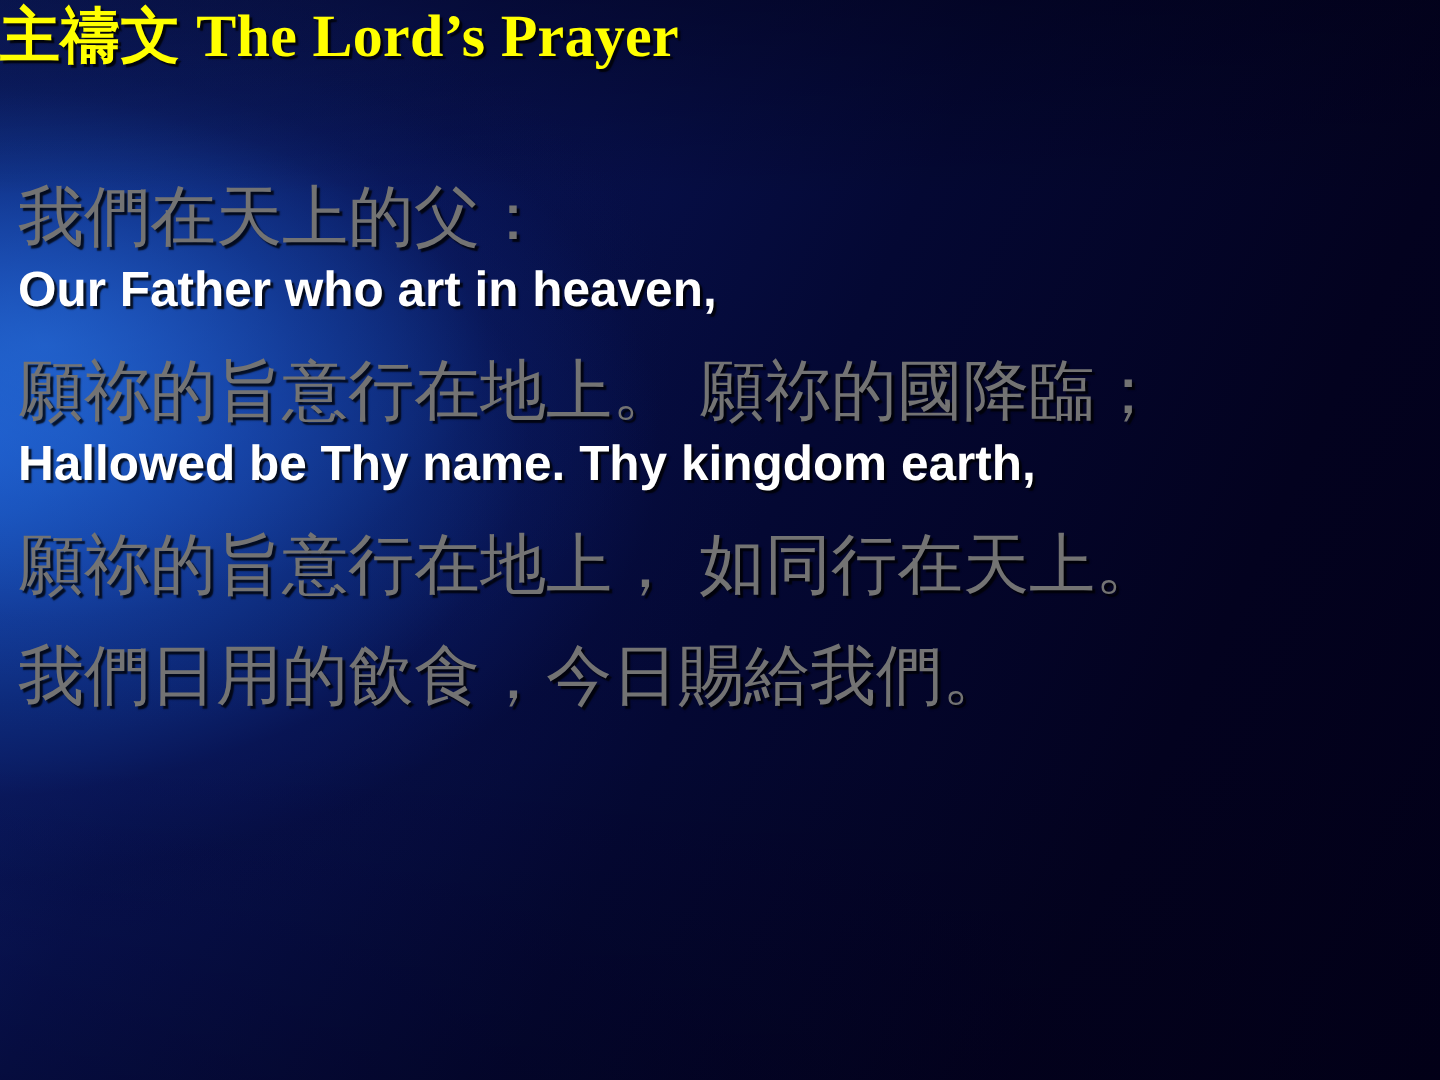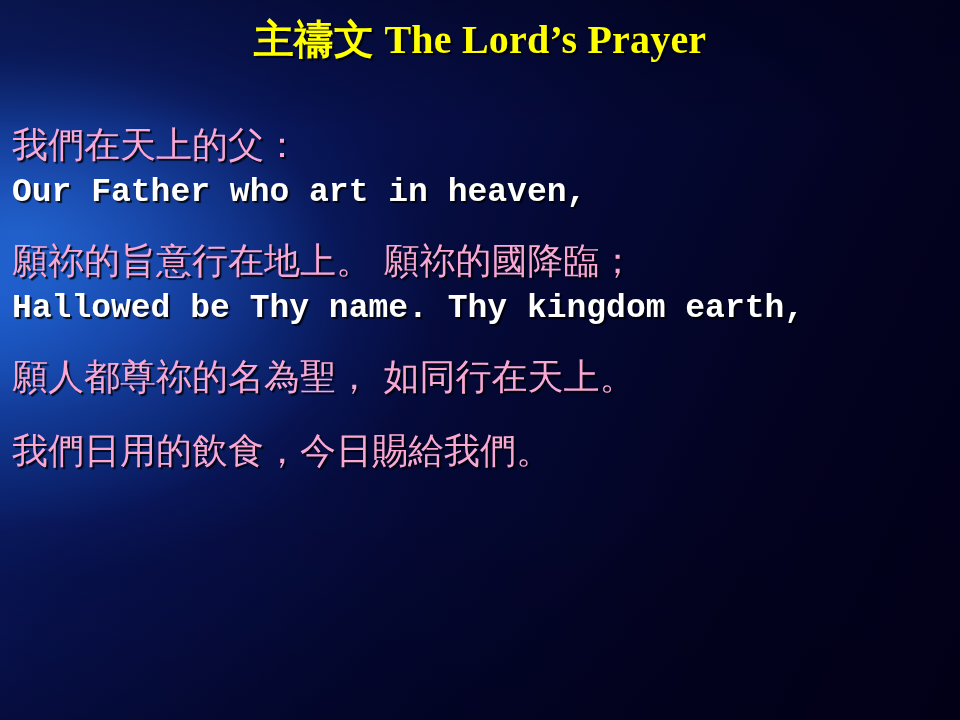--- a/index.html
+++ b/index.html
@@ -61,24 +61,23 @@
   }
 
   .content {
     position: absolute;
     inset: 0;
   }
 
   
   .title {
     position: absolute;
-    top: 16px;
+    top: 0;
     left: 0;
     width: 960px;
-    text-align: center;
     color: #ffff00;
     font-size: 40px;
     font-weight: bold;
     line-height: 48px;
     letter-spacing: 0.2px;
     white-space: nowrap;
     text-shadow: 2px 2px 1px rgba(0,0,0,0.85);
   }
 
   
@@ -88,37 +87,37 @@
     left: 12px;
     width: 944px;
   }
 
   .stanza {
     margin-bottom: 20px;
   }
   .stanza:last-child { margin-bottom: 12px; }
 
   .line-zh {
-    color: #f9a8d4;
-    font-size: 36px;
+    color: #737373;
+    font-size: 44px;
     font-weight: normal;
     line-height: 54px;
     white-space: nowrap;
     text-shadow: 2px 2px 1px rgba(0,0,0,0.8);
     font-family: "DejaVu Sans", "Liberation Sans", sans-serif;
   }
 
   .line-en {
     color: #ffffff;
     font-size: 33px;
     font-weight: bold;
     line-height: 42px;
     white-space: nowrap;
     text-shadow: 2px 2px 1px rgba(0,0,0,0.8);
-    font-family: Liberation Mono, monospace;
+    font-family: Liberation Sans, sans-serif;
   }
 </style>
 </head>
 <body>
 
 <div id="slide">
 
   <div class="bg-base"></div>
   <div class="bg-glow"></div>
   <div class="bg-glow2"></div>
@@ -134,21 +133,21 @@
         <div class="line-zh">我們在天上的父：</div>
         <div class="line-en">Our Father who art in heaven,</div>
       </div>
 
       <div class="stanza">
         <div class="line-zh">願祢的旨意行在地上。 願祢的國降臨；</div>
         <div class="line-en">Hallowed be Thy name. Thy kingdom earth,</div>
       </div>
 
       <div class="stanza">
-        <div class="line-zh">願人都尊祢的名為聖， 如同行在天上。</div>
+        <div class="line-zh">願祢的旨意行在地上， 如同行在天上。</div>
       </div>
 
       <div class="stanza">
         <div class="line-zh">我們日用的飲食，今日賜給我們。</div>
       </div>
 
     </div>
   </div>
 </div>
 

